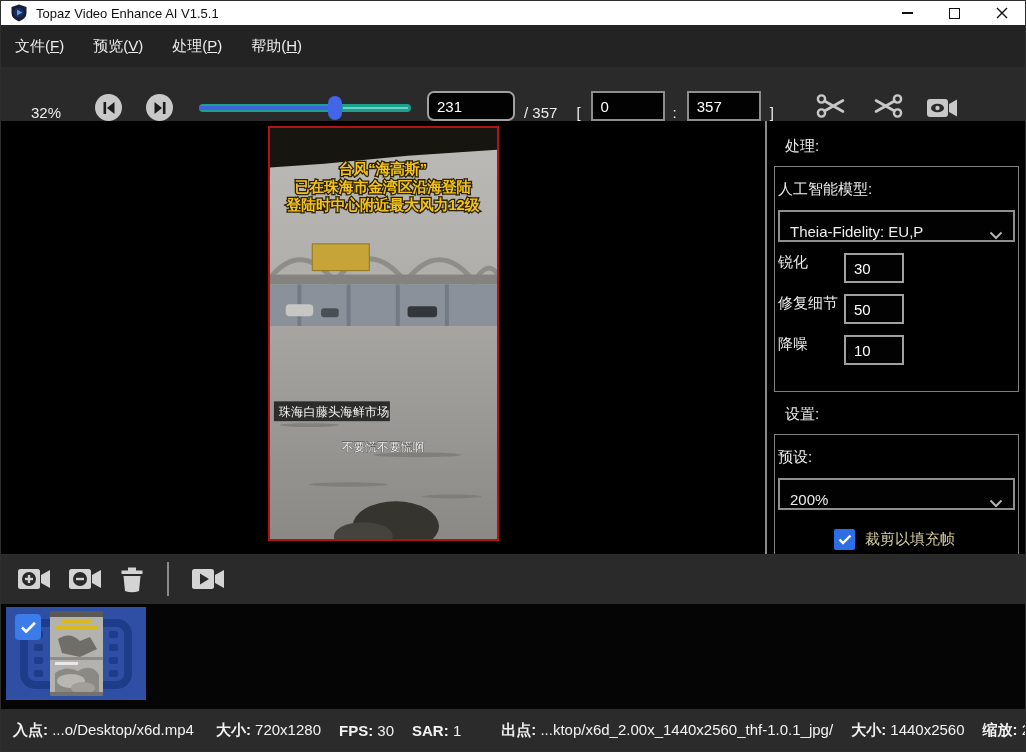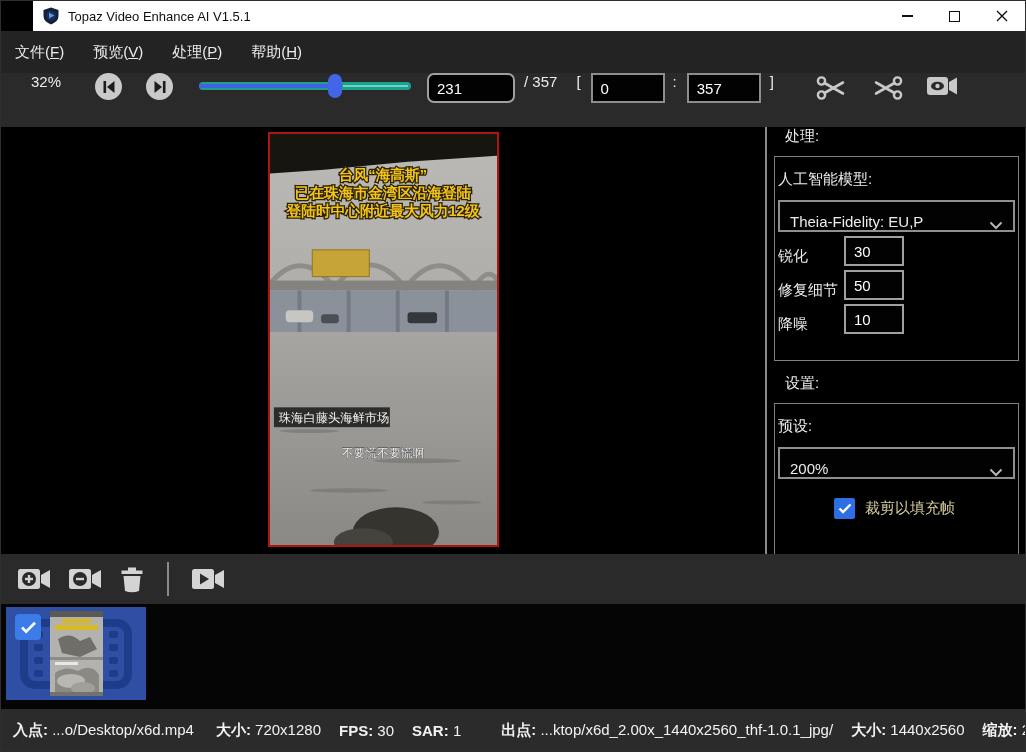--- a/index.html
+++ b/index.html
@@ -2,36 +2,36 @@
 <html><head>
 <meta charset="utf-8">
 <style>
   * { margin:0; padding:0; box-sizing:border-box; }
   html,body { background:#444; }
   body { font-family:"Liberation Sans","DejaVu Sans",sans-serif; }
   .window { width:1026px; height:752px; display:flex; flex-direction:column; overflow:hidden;
             background:#000; border:1px solid #2e2e2e; }
 
   
-  .titlebar { height:30px; flex:0 0 auto; background:#ffffff; display:flex; align-items:center;margin-left:32px; }
+  .titlebar { height:24px; flex:0 0 auto; background:#ffffff; display:flex; align-items:center; }
   .app-logo { width:18px; height:18px; margin:0 8px 0 9px; flex:0 0 auto; }
   .title-text { font-size:13px; color:#101010; }
   .tb-controls { margin-left:auto; display:flex; height:100%; }
   .tb-btn { width:47px; height:100%; display:flex; align-items:center; justify-content:center; cursor:default; }
   .min-glyph { width:11px; height:2px; background:#101010; }
   .max-glyph { width:11px; height:11px; border:1.5px solid #101010; }
 
   
   .menubar { height:42px; flex:0 0 auto; background:#232323; display:flex; align-items:center;
              gap:29px; padding-left:14px; }
   .menu-item { color:#ececec; font-size:15px; }
   .menu-key { text-decoration:underline; }
 
   
-  .toolbar { height:54px; flex:0 0 auto; background:#2a2a2a; display:flex; align-items:flex-start;
+  .toolbar { height:54px; flex:0 0 auto; background:#2a2a2a; display:flex; align-items:flex-end;
              color:#ececec; font-size:15px; }
   .zoom-label { margin-left:30px; width:40px; }
   .circle-btn { width:27px; height:27px; border-radius:50%; background:#c9c9c9; flex:0 0 auto;
                 display:flex; align-items:center; justify-content:center; }
   .btn-skip-start { margin-left:24px; }
   .btn-skip-end { margin-left:24px; }
   .slider { position:relative; width:212px; height:26px; margin-left:26px; flex:0 0 auto; }
   .slider-track { position:absolute; left:0; right:0; top:9px; height:8px; background:#1d9f8e; border-radius:4px; }
   .slider-track::after { content:""; position:absolute; left:68%; right:3px; top:3px; height:2px; background:#6fd2c5; }
   .slider-progress { position:absolute; left:0; width:64%; top:11px; height:4px; background:#3f63e0; }
@@ -49,27 +49,27 @@
   .icon-btn.first { margin-left:42px; }
 
   
   .main { flex:1 1 auto; min-height:0; display:flex; background:#000; }
   .canvas { flex:1 1 auto; position:relative; background:#000; }
   .video-frame { position:absolute; left:267px; top:5px; width:231px; height:415px;
                  border:2px solid #b01410; }
   .video-frame svg { display:block; width:100%; height:100%; }
   .splitter { width:2px; background:#8a8a8a; flex:0 0 auto; }
   .panel { width:258px; flex:0 0 auto; background:#000; color:#ececec; font-size:15px; overflow:hidden; }
-  .panel-title { margin:0 0 10px 18px; }
+  .panel-title { margin:16px 0 10px 18px; }
   .group { border:1px solid #7f7f7f; margin:0 6px 0 7px; padding:13px 3px 26px; }
   .group-label { margin-bottom:11px; }
   .dropdown { height:32px; border:2px solid #8f8f8f; background:#020202; display:flex;
               align-items:flex-end; padding:0 10px; }
   .dropdown-value { flex:1 1 auto; }
-  .param-row { display:flex; align-items:flex-end; margin-top:4px; }
+  .param-row { display:flex; align-items:flex-start; margin-top:11px; }
   .param-label { width:66px; flex:0 0 auto; }
   .param-input { width:60px; }
   .settings-title { margin:13px 0 10px 18px; }
   .group.settings { padding-bottom:0; height:200px; }
   .checkbox-row { display:flex; align-items:center; margin:19px 0 0 56px; gap:10px; }
   .checkbox { width:21px; height:21px; background:#2e6ee4; border-radius:2px; flex:0 0 auto;
               display:flex; align-items:center; justify-content:center; }
   .checkbox-label { color:#d5cc9f; }
 
   

